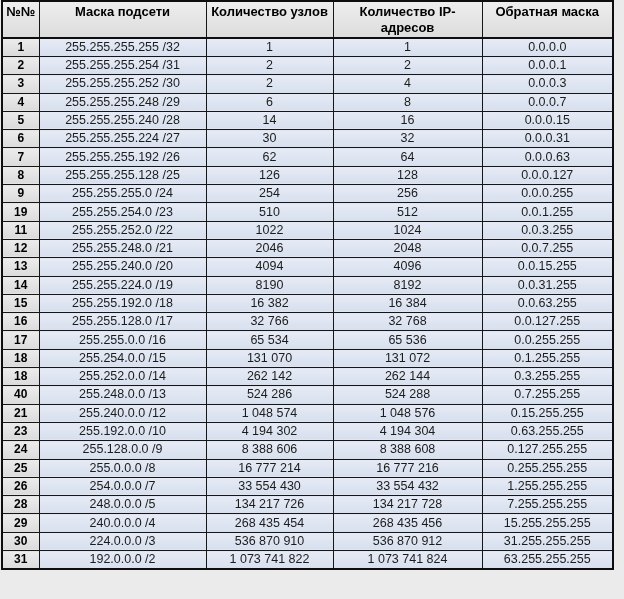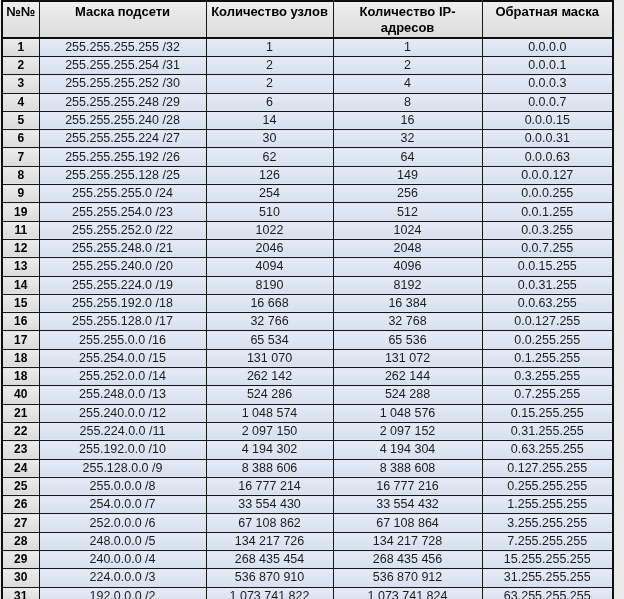--- a/index.html
+++ b/index.html
@@ -123,21 +123,21 @@
           <td class="data">255.255.255.192 /26</td>
           <td class="data">62</td>
           <td class="data">64</td>
           <td class="data">0.0.0.63</td>
         </tr>
 
         <tr>
           <td class="num">8</td>
           <td class="data">255.255.255.128 /25</td>
           <td class="data">126</td>
-          <td class="data">149</td>
+          <td class="data">128</td>
           <td class="data">0.0.0.127</td>
         </tr>
 
         <tr>
           <td class="num">9</td>
           <td class="data">255.255.255.0 /24</td>
           <td class="data">254</td>
           <td class="data">256</td>
           <td class="data">0.0.0.255</td>
         </tr>
@@ -178,21 +178,21 @@
           <td class="num">14</td>
           <td class="data">255.255.224.0 /19</td>
           <td class="data">8190</td>
           <td class="data">8192</td>
           <td class="data">0.0.31.255</td>
         </tr>
 
         <tr>
           <td class="num">15</td>
           <td class="data">255.255.192.0 /18</td>
-          <td class="data">16 668</td>
+          <td class="data">16 382</td>
           <td class="data">16 384</td>
           <td class="data">0.0.63.255</td>
         </tr>
 
         <tr>
           <td class="num">16</td>
           <td class="data">255.255.128.0 /17</td>
           <td class="data">32 766</td>
           <td class="data">32 768</td>
           <td class="data">0.0.127.255</td>
@@ -231,27 +231,20 @@
         </tr>
 
         <tr>
           <td class="num">21</td>
           <td class="data">255.240.0.0 /12</td>
           <td class="data">1 048 574</td>
           <td class="data">1 048 576</td>
           <td class="data">0.15.255.255</td>
         </tr>
 
-        <tr>
-          <td class="num">22</td>
-          <td class="data">255.224.0.0 /11</td>
-          <td class="data">2 097 150</td>
-          <td class="data">2 097 152</td>
-          <td class="data">0.31.255.255</td>
-        </tr>
 
         <tr>
           <td class="num">23</td>
           <td class="data">255.192.0.0 /10</td>
           <td class="data">4 194 302</td>
           <td class="data">4 194 304</td>
           <td class="data">0.63.255.255</td>
         </tr>
 
         <tr>
@@ -271,27 +264,20 @@
         </tr>
 
         <tr>
           <td class="num">26</td>
           <td class="data">254.0.0.0 /7</td>
           <td class="data">33 554 430</td>
           <td class="data">33 554 432</td>
           <td class="data">1.255.255.255</td>
         </tr>
 
-        <tr>
-          <td class="num">27</td>
-          <td class="data">252.0.0.0 /6</td>
-          <td class="data">67 108 862</td>
-          <td class="data">67 108 864</td>
-          <td class="data">3.255.255.255</td>
-        </tr>
 
         <tr>
           <td class="num">28</td>
           <td class="data">248.0.0.0 /5</td>
           <td class="data">134 217 726</td>
           <td class="data">134 217 728</td>
           <td class="data">7.255.255.255</td>
         </tr>
 
         <tr>

